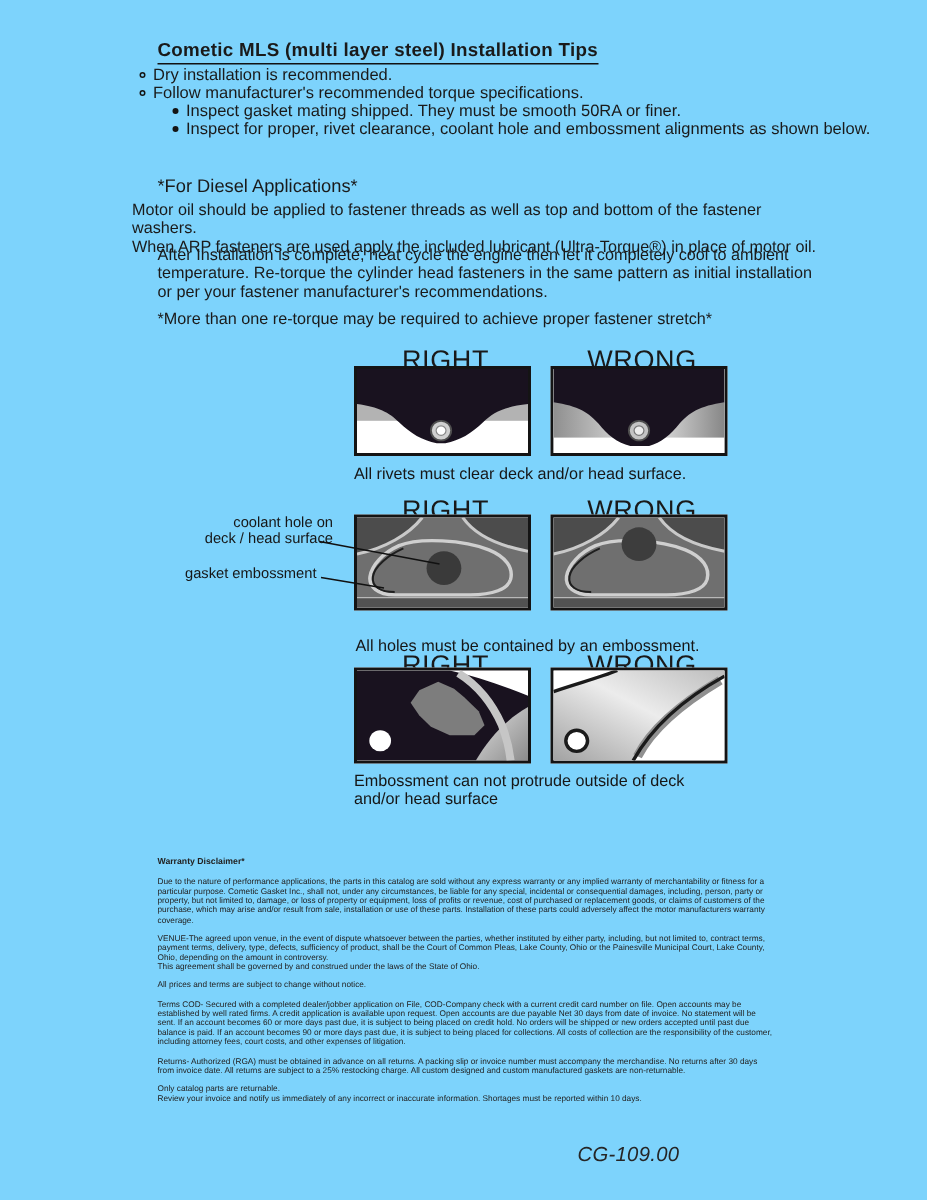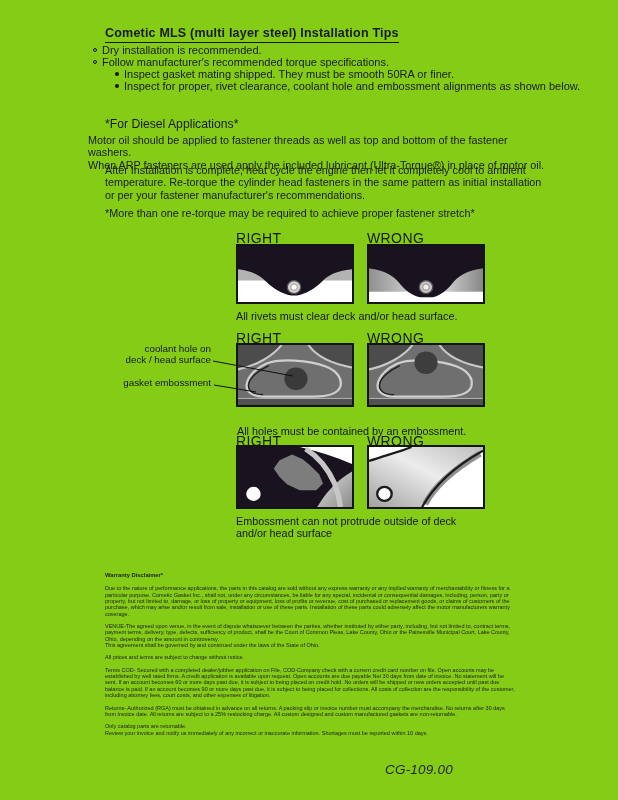--- a/index.html
+++ b/index.html
@@ -1,35 +1,35 @@
 <!DOCTYPE html>
 <html><head>
 <meta charset="utf-8">
 <style>
   * { margin:0; padding:0; box-sizing:border-box; }
   html,body { background:#ffffff; }
   .page {
-    position:relative; width:618px; height:800px; background:#84cc16;
+    position:relative; width:618px; height:800px; background:#7dd3fc;
     font-family:"Liberation Sans", sans-serif; color:#1a1a1a; overflow:hidden;
   }
   .abs { position:absolute; }
 
   .title { font-size:12.5px; font-weight:bold; letter-spacing:.2px; }
   .title span { display:inline-block; border-bottom:1.5px solid #121212; padding-bottom:2px; }
 
   .bullets { font-size:11px; line-height:11.9px; }
   .b-row { display:flex; align-items:flex-start; height:11.9px; }
   .b-row.lvl2 { padding-left:22px; }
   .b-ring { width:4px; height:4px; border:1px solid #141414; border-radius:50%; margin:3px 5px 0 0; flex:none; }
   .b-dot  { width:4px; height:4px; background:#141414; border-radius:50%; margin:3.5px 5px 0 0; flex:none; }
 
   .h2 { font-size:12.2px; font-weight:normal; }
   .para { font-size:10.8px; line-height:12.4px; white-space:pre-line; width:460px; }
 
-  .dg-label { font-size:14px; letter-spacing:.4px; color:#191919; text-align:left; width:122px; }
+  .dg-label { font-size:18px; letter-spacing:.4px; color:#191919; text-align:center; width:122px; }
   .panel { border:2px solid #141414; background:#fff; display:block; }
   .caption { font-size:10.8px; line-height:11.6px; color:#161616; white-space:pre-line; }
   .side-label { font-size:9.8px; line-height:10.8px; text-align:right; width:126px; color:#161616; white-space:pre-line; }
 
   .fineprint { width:412px; font-size:5.5px; line-height:6.35px; color:#222; }
   .fineprint .fp-h { font-weight:bold; font-size:5.8px; margin-bottom:7px; }
   .fineprint p { margin-bottom:6px; white-space:pre-line; }
 
   .footer-code { font-size:13.5px; color:#262626; letter-spacing:.2px;font-style:italic; }
 
@@ -100,21 +100,21 @@
       <circle cx="59" cy="44" r="7" fill="#c4c4c4" stroke="#4f4f4f" stroke-width="1.3"></circle>
       <circle cx="59" cy="44" r="3.4" fill="#ededed" stroke="#777777" stroke-width="0.8"></circle>
     </g>
   </svg>
 
   <div class="abs caption" style="left:236px; top:311px;">All rivets must clear deck and/or head surface.</div>
 
   <div class="abs dg-label" style="left:236px; top:330px;">RIGHT</div>
   <div class="abs dg-label" style="left:367px; top:330px;">WRONG</div>
 
-  <div class="abs side-label" style="left:85px; top:344px;">coolant hole on
+  <div class="abs side-label" style="left:96px; top:344px;">coolant hole on
 deck / head surface</div>
   <div class="abs side-label" style="left:85px; top:378px;">gasket embossment</div>
 
   <svg class="abs panel" style="left:236px; top:343px;" width="118" height="64" viewBox="0 0 118 64" preserveAspectRatio="none">
     <rect width="118" height="64" fill="#6f6f6f"></rect>
     <path d="M0,0 H45 C36,12 19,22 0,26 Z" fill="#4c4c4c"></path>
     <path d="M73,0 H118 V24 C97,20 81,12 73,0 Z" fill="#4c4c4c"></path>
     <path d="M45,0 C36,12 19,22 0,26" fill="none" stroke="#c9c9c9" stroke-width="2.2"></path>
     <path d="M73,0 C81,12 97,20 118,24" fill="none" stroke="#c9c9c9" stroke-width="2.2"></path>
     <path d="M29,20 C43,14 74,16 91,23 C103,28 108,36 106,44 C104,51 94,55 78,55 L26,55 C14,55 8,49 9,42 C10,34 18,25 29,20 Z" fill="none" stroke="#cfcfcf" stroke-width="2.4"></path>

